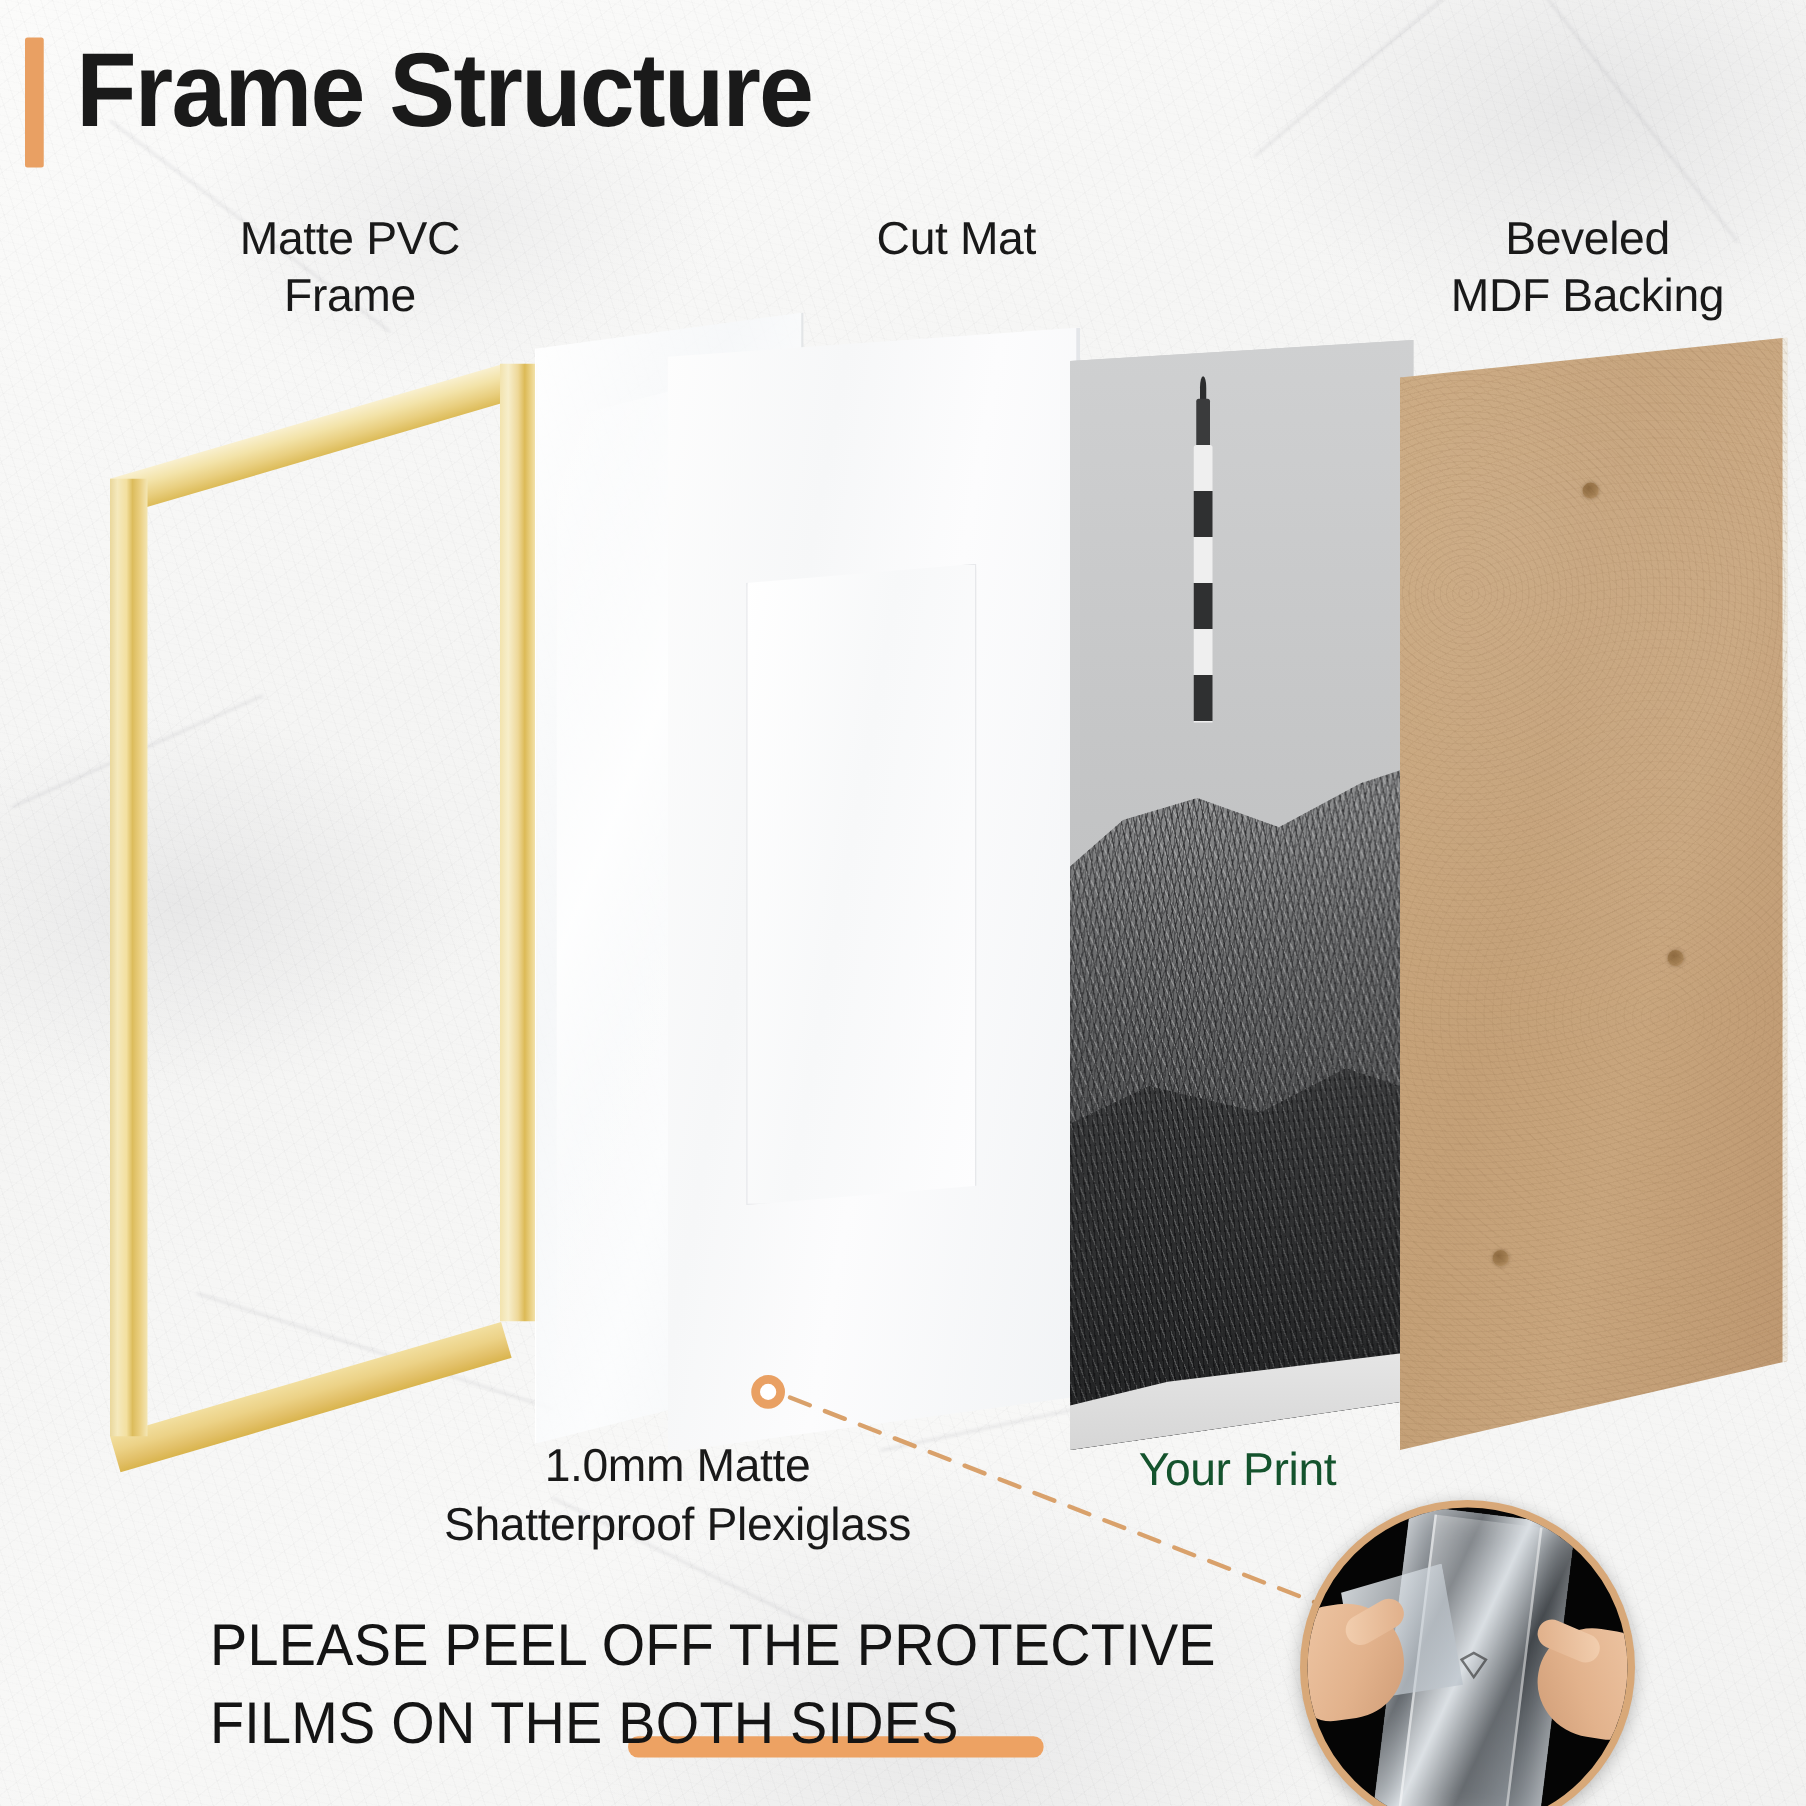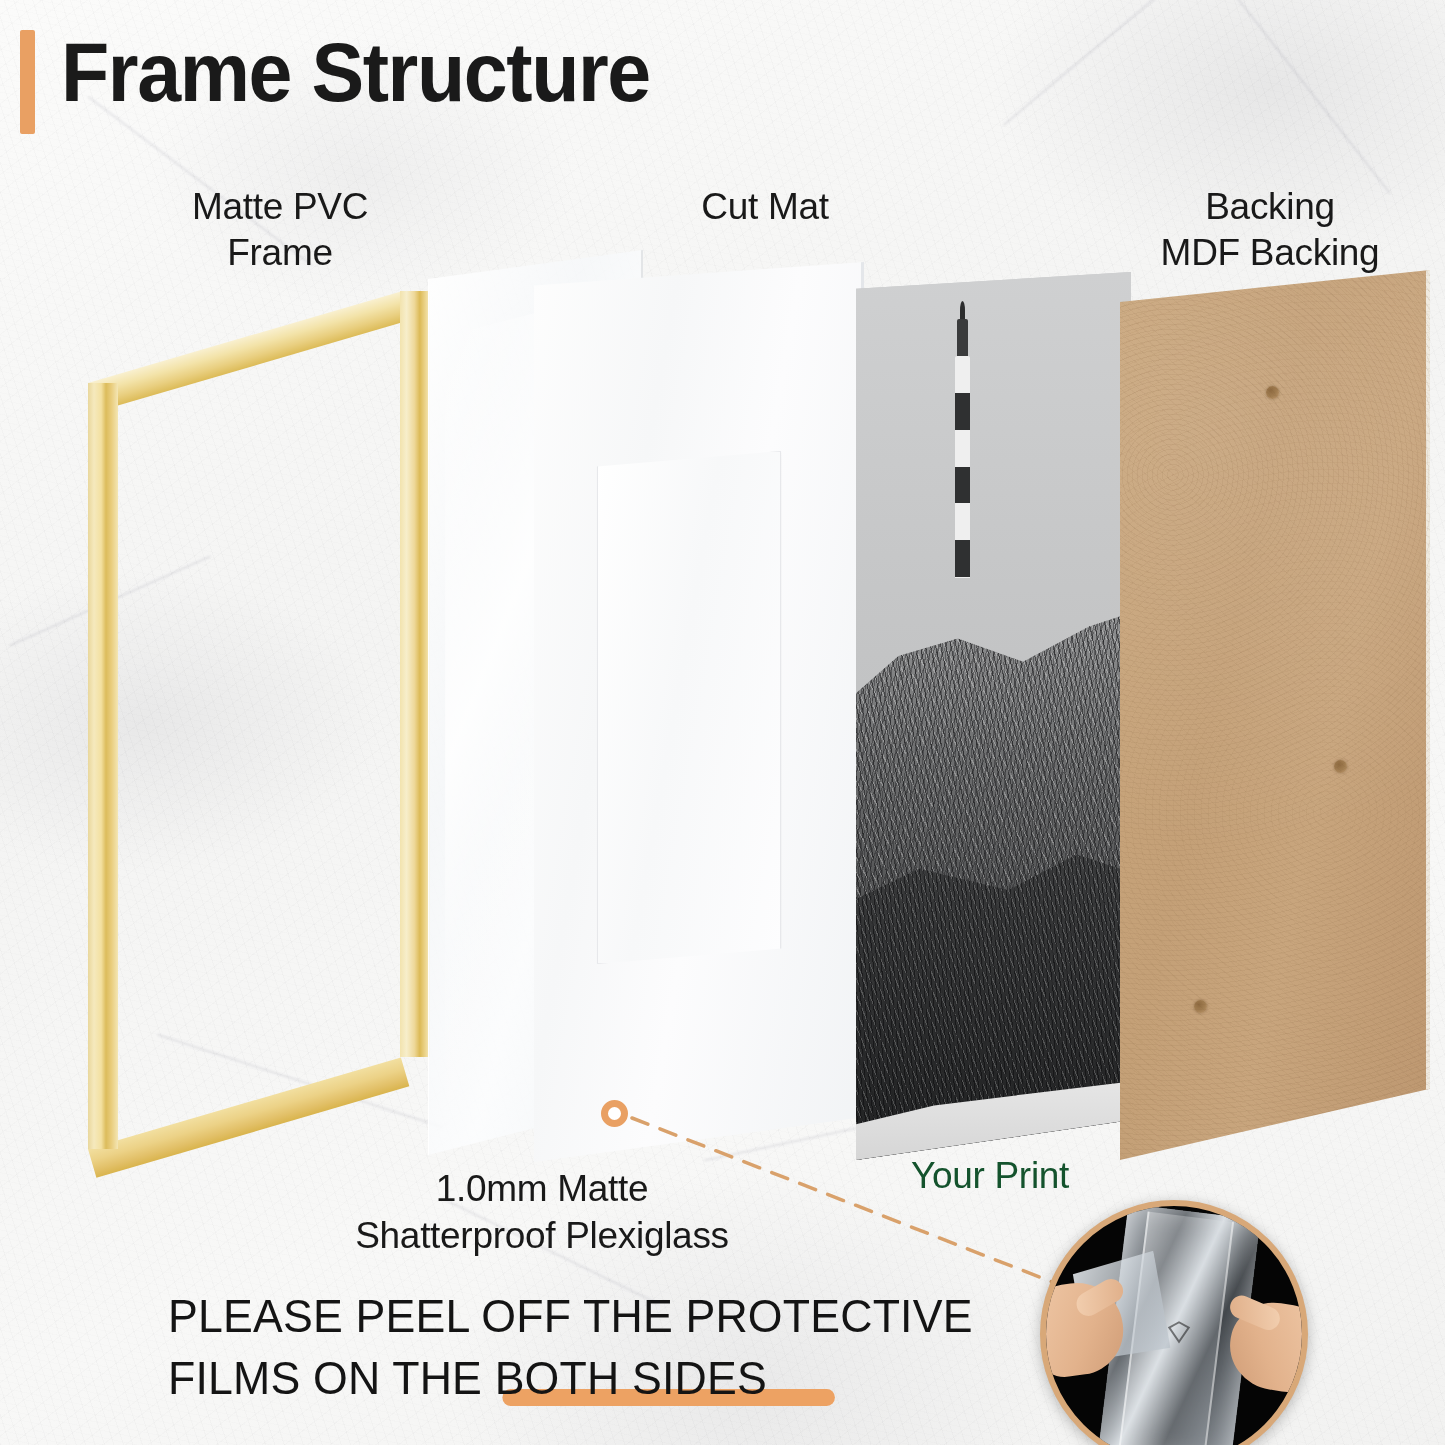--- a/index.html
+++ b/index.html
@@ -40,21 +40,20 @@
     font-size:84px; font-weight:700; color:#1a1a1a;
     letter-spacing:-1.5px; line-height:1; transform:scaleX(.94); transform-origin:left center;
   }
 
   
   .top-label{
     position:absolute; z-index:30; text-align:center;
     font-family:"Liberation Sans", sans-serif;
     font-size:37px; line-height:1.24; color:#191919; font-weight:400;
     letter-spacing:-.3px;
-    margin-top:16px;
   }
   #label-frame{ left:130px;  top:168px; width:300px; }
   #label-mat{   left:555px;  top:168px; width:420px; }
   #label-mdf{   left:1095px; top:168px; width:350px; }
 
   
   #layers{ position:absolute; inset:0; z-index:10; }
 
   .panel{ position:absolute; }
 
@@ -288,21 +287,21 @@
 </div>
 
 <div id="label-frame" class="top-label">
   <div>Matte PVC</div>
   <div>Frame</div>
 </div>
 <div id="label-mat" class="top-label">
   <div>Cut Mat</div>
 </div>
 <div id="label-mdf" class="top-label">
-  <div>Backing</div>
+  <div>Beveled</div>
   <div>MDF Backing</div>
 </div>
 
 <div id="layers">
 
   <div id="gold-frame" class="panel">
     <div id="rail-top" class="rail rail-h"></div>
     <div id="rail-bottom" class="rail rail-h"></div>
     <div id="rail-left" class="rail"></div>
     <div id="rail-right" class="rail"></div>

